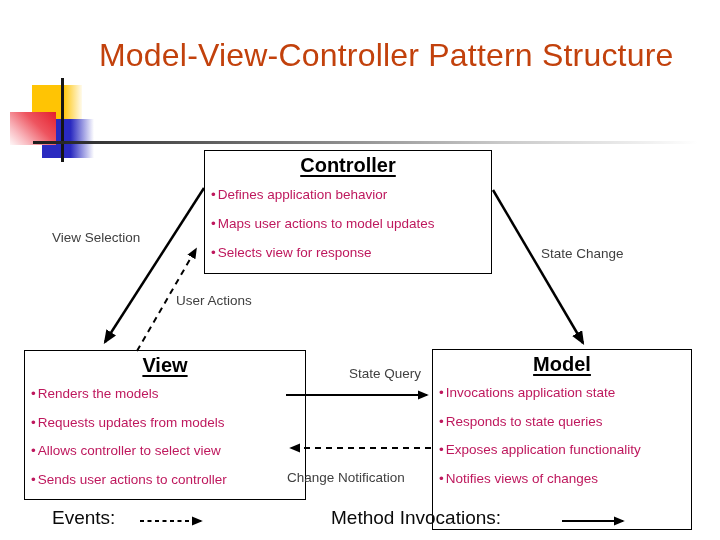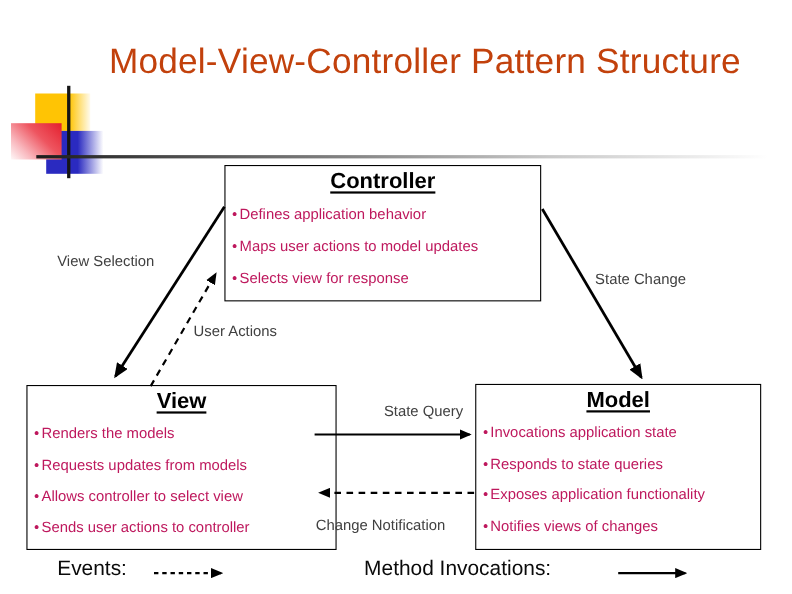--- a/index.html
+++ b/index.html
@@ -27,21 +27,21 @@
   .deco-vline { left:61px; top:78px; width:3px; height:84px; background:#151515; z-index:4; }
   .deco-hline { left:33px; top:141px; width:665px; height:3px; z-index:4;
     background:linear-gradient(to right,#1c1c1c 0%,#4a4a4a 18%,#8a8a8a 45%,#c8c8c8 70%,#efefef 92%,rgba(255,255,255,0) 100%); }
   
   .box {
     position:absolute; background:#ffffff; border:1.5px solid #000000;
     padding:2px 6px 0 6px; z-index:5;
   }
   .box-controller { left:204px; top:150px; width:288px; height:124px; }
   .box-view      { left:24px;  top:350px; width:282px; height:150px; }
-  .box-model     { left:432px; top:349px; width:260px; height:151px; }
+  .box-model     { left:432px; top:349px; width:260px; height:181px; }
   .box-title {
     font-size:20px; font-weight:bold; text-align:center;
     text-decoration:underline; text-decoration-thickness:2px; text-underline-offset:3px;
     margin:1px 0 3px 0;
   }
   .box ul { list-style:none; margin-top:2px; }
   .box li { font-size:13.5px; line-height:28.5px; white-space:nowrap; color:#be185d; }
   .box-controller li { line-height:29px; }
   .box li::before { content:"\2022"; margin-right:2px; }
   

